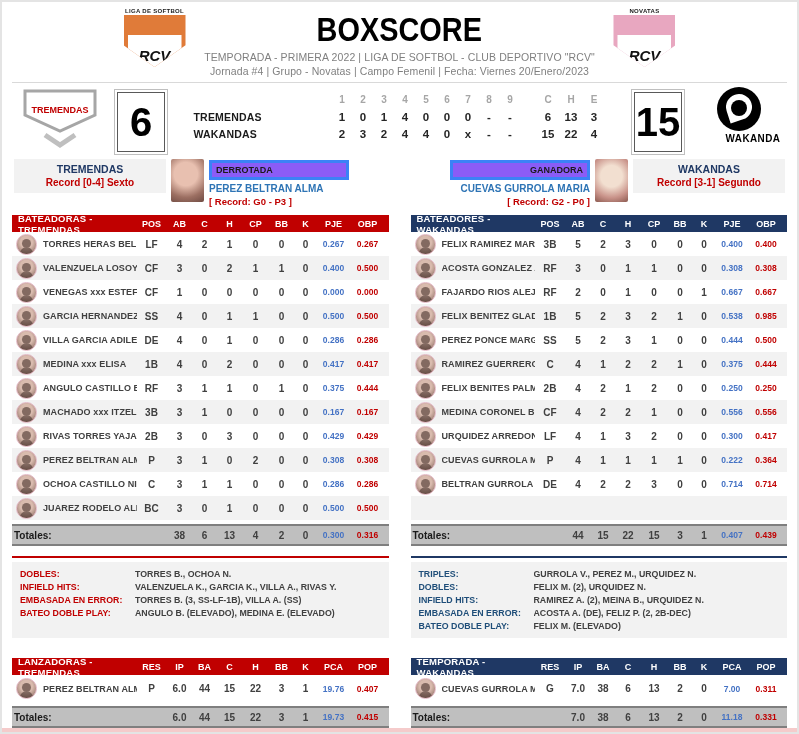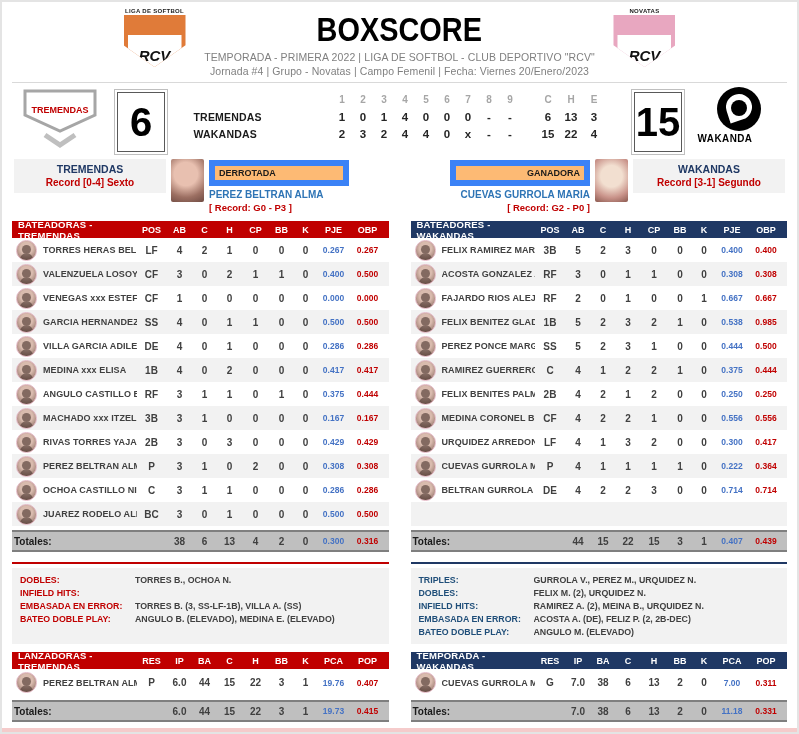--- a/index.html
+++ b/index.html
@@ -25,35 +25,35 @@
   .t-logo { width:92px; padding-top:2px; }
   .score-box { width:54px; height:66px; border:1px solid #BFBFBF; outline:1px solid #595959; outline-offset:-4px; display:flex; align-items:center; justify-content:center; font-size:40px; font-weight:bold; color:#000; margin:2px 8px 0 8px; background:#fff; }
   .ls-wrap { flex:1; display:flex; justify-content:center; padding-top:4px; }
   .ls-grid { }
   .ls-row { display:flex; align-items:center; height:17px; }
   .ls-team { width:138px; font-size:10.5px; font-weight:bold; color:#1a1a1a; letter-spacing:0.2px; }
   .ls-cell { width:21px; text-align:center; font-size:11.5px; font-weight:bold; color:#262626; }
   .ls-gap { width:16px; }
   .ls-sum .ls-cell { width:23px; }
   .ls-head .ls-cell { color:#A6A6A6; font-size:10px; }
-  .wak-logo { width:92px; text-align:left; padding-top:0; }
+  .wak-logo { width:92px; text-align:right; padding-top:0; }
   .wak-circle { width:44px; height:44px; border-radius:50%; background:#000; margin:0 auto; position:relative; overflow:hidden; }
   .wak-circle span { position:absolute; left:9px; top:7px; width:26px; height:26px; border-radius:50% 50% 50% 0; background:#fff; transform:rotate(-18deg); }
   .wak-circle i { position:absolute; left:14px; top:13px; width:16px; height:16px; border-radius:50%; background:#000; }
   .wak-word { font-size:11px; font-weight:bold; color:#000; letter-spacing:0.5px; transform:scaleX(0.9); transform-origin:center; margin-top:1px; }
 
   
   .rec-strip { display:flex; align-items:flex-start; margin-top:4px; padding:0 2px; }
   .rec-box { width:152px; background:#F2F2F2; text-align:center; padding:4px 2px 5px 2px; }
   .rec-team { font-size:10.5px; font-weight:bold; color:#1F3864; }
   .rec-rec { font-size:10px; font-weight:bold; color:#C00000; margin-top:2px; }
   .dec-photo { width:33px; height:43px; border-radius:2px; margin:0 5px; background:radial-gradient(circle at 45% 35%, #E8C0B0 0 35%, #9C6F62 70%, #6E4A42 100%); flex:none; }
   .dec-photo.win { background:radial-gradient(circle at 50% 40%, #F2DFD0 0 35%, #C9938A 70%, #8C5A50 100%); }
   .dec-block { padding-top:1px; }
-  .dec-tag { border:6px solid #3b82f6; background:#fdba74; font-size:9px; font-weight:bold; color:#1a1a1a; width:140px; padding:2px 4px; }
+  .dec-tag { border:3px solid #3b82f6; background:#8b5cf6; font-size:9px; font-weight:bold; color:#1a1a1a; width:140px; padding:2px 4px; }
   .dec-tag.right { text-align:right; }
   .dec-name { font-size:10px; font-weight:bold; color:#2E74B5; margin-top:3px; }
   .dec-rec { font-size:9.5px; font-weight:bold; color:#C00000; margin-top:2px; }
   .dec-block.rightalign { text-align:right; }
   .spacer { flex:1; }
 
   
   .cols { display:flex; gap:22px; margin-top:8px; }
   .col { flex:1; min-width:0; }
 
@@ -80,21 +80,21 @@
   .notes-rule { height:2px; margin-top:10px; }
   .notes-rule.red { background:#C00000; }
   .notes-rule.navy { background:#1F3864; }
   .notes { background:#F2F2F2; margin-top:4px; padding:6px 8px; height:76px; }
   .note-row { display:flex; line-height:13px; }
   .note-label { width:115px; font-size:8.8px; font-weight:bold; flex:none; }
   .col.left .note-label { color:#C00000; }
   .col.right .note-label { color:#1F4E79; }
   .note-value { font-size:8.8px; font-weight:bold; color:#404040; white-space:nowrap; overflow:hidden; }
 
-  .pitch-wrap { margin-top:8px; }
+  .pitch-wrap { margin-top:20px; }
   .pitch-row { height:27px; }
 
   
   .footer { display:flex; margin-top:14px; padding:0 4px; }
   .ump { display:flex; align-items:center; gap:8px; width:50%; }
   .ump-icon { width:13px; height:16px; position:relative; flex:none; }
   .ump-icon i { position:absolute; left:3.5px; top:0; width:7px; height:7px; border-radius:50%; background:#000; }
   .ump-text { font-size:9px; font-weight:bold; letter-spacing:0.2px; }
   .ump.home .ump-text { color:#C00000; }
   .ump.bases .ump-text { color:#1F4E79; }
@@ -425,20 +425,21 @@
       </div>
 
       <div class="notes-rule red"></div>
       <div class="notes">
           <div class="note-row">
     <span class="note-label">DOBLES:</span>
     <span class="note-value">TORRES B., OCHOA N.</span>
   </div>
           <div class="note-row">
     <span class="note-label">INFIELD HITS:</span>
+    <span class="note-value">VALENZUELA K., GARCIA K., VILLA A., RIVAS Y.</span>
   </div>
           <div class="note-row">
     <span class="note-label">EMBASADA EN ERROR:</span>
     <span class="note-value">TORRES B. (3, SS-LF-1B), VILLA A. (SS)</span>
   </div>
           <div class="note-row">
     <span class="note-label">BATEO DOBLE PLAY:</span>
     <span class="note-value">ANGULO B. (ELEVADO), MEDINA E. (ELEVADO)</span>
   </div>
         </div>
@@ -671,21 +672,21 @@
           <div class="note-row">
     <span class="note-label">INFIELD HITS:</span>
     <span class="note-value">RAMIREZ A. (2), MEINA B., URQUIDEZ N.</span>
   </div>
           <div class="note-row">
     <span class="note-label">EMBASADA EN ERROR:</span>
     <span class="note-value">ACOSTA A. (DE), FELIZ P. (2, 2B-DEC)</span>
   </div>
           <div class="note-row">
     <span class="note-label">BATEO DOBLE PLAY:</span>
-    <span class="note-value">ANGULO M. (ELEVADO)</span>
+    <span class="note-value">FELIX M. (ELEVADO)</span>
   </div>
         </div>
 
       <div class="pitch-wrap">
         <div class="tbl-head navy">
           <span class="tbl-title">TEMPORADA - WAKANDAS</span>
           <span class="hcell c1">RES</span>
           <span class="hcell c2">IP</span>
           <span class="hcell c3">BA</span>
           <span class="hcell c4">C</span>

